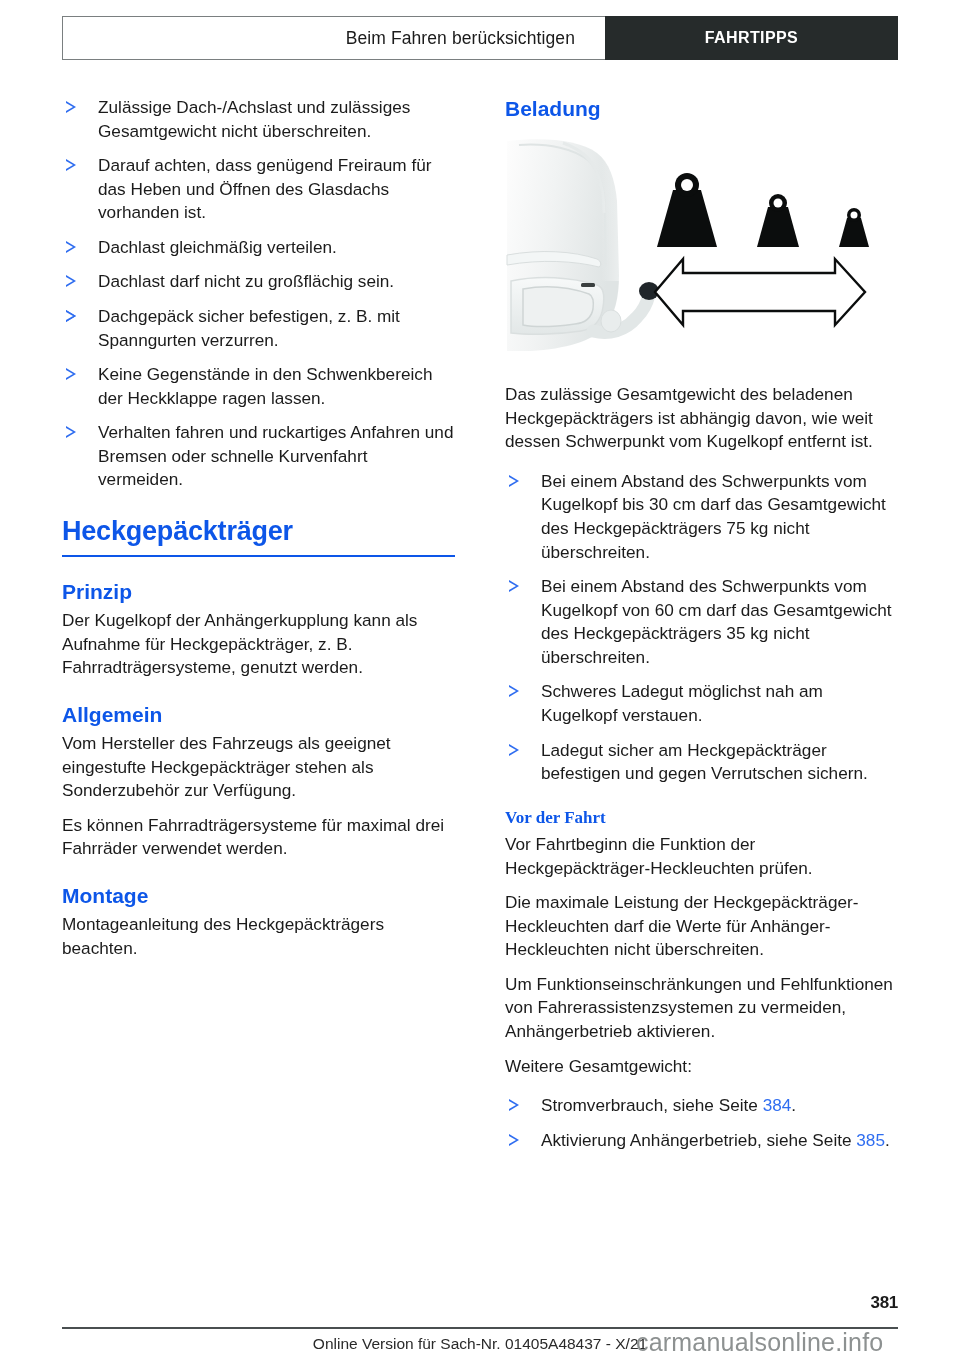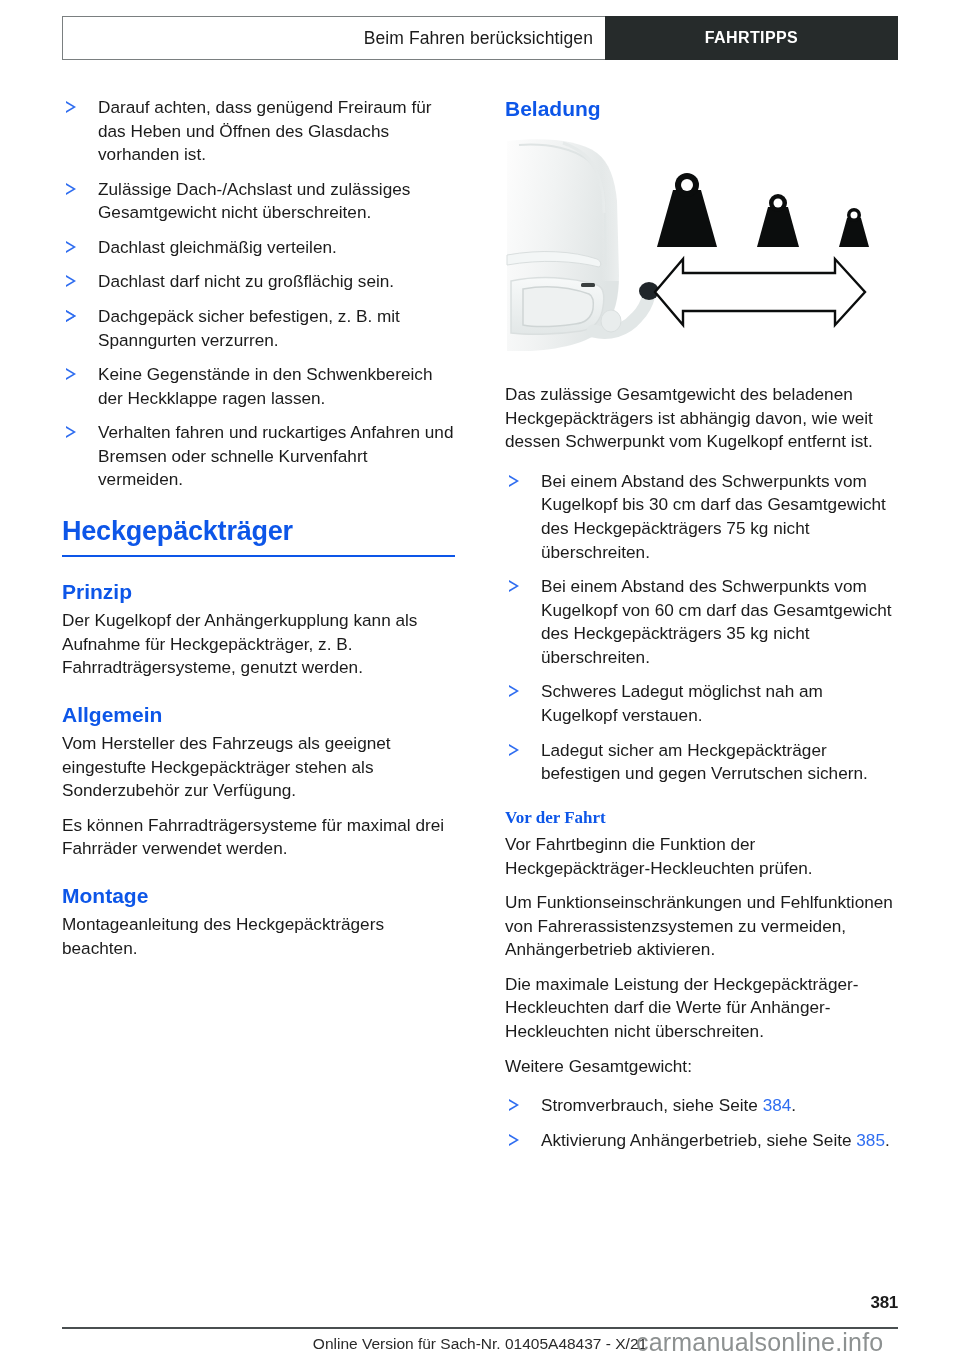--- a/index.html
+++ b/index.html
@@ -26,21 +26,21 @@
     display: flex;
     align-items: stretch;
   }
   .header-crumb {
     flex: 1 1 auto;
     border: 1px solid #7a7f80;
     border-right: none;
     display: flex;
     align-items: center;
     justify-content: flex-end;
-    padding-right: 12px;
+    padding-right: 30px;
     box-sizing: border-box;
     background: #ffffff;
   }
   .header-crumb span {
     font-size: 17.5px;
     color: #1b1b1b;
     letter-spacing: 0.1px;
   }
   .header-section {
     width: 293px;
@@ -195,22 +195,22 @@
   <div class="header-section">
     <span>FAHRTIPPS</span>
   </div>
 </div>
 
 <div class="columns">
 
   <div class="col">
 
     <ul class="bullets">
+      <li><span class="tri"></span><span>Zulässige Dach-/Achslast und zulässiges Gesamtgewicht nicht überschreiten.</span></li>
       <li><span class="tri"></span><span>Darauf achten, dass genügend Freiraum für das Heben und Öffnen des Glasdachs vorhanden ist.</span></li>
-      <li><span class="tri"></span><span>Zulässige Dach-/Achslast und zulässiges Gesamtgewicht nicht überschreiten.</span></li>
       <li><span class="tri"></span><span>Dachlast gleichmäßig verteilen.</span></li>
       <li><span class="tri"></span><span>Dachlast darf nicht zu großflächig sein.</span></li>
       <li><span class="tri"></span></li>
       <li><span class="tri"></span><span>Dachgepäck sicher befestigen, z. B. mit Spanngurten verzurren.</span></li>
       <li><span class="tri"></span><span>Keine Gegenstände in den Schwenkbereich der Heckklappe ragen lassen.</span></li>
       <li><span class="tri"></span><span>Verhalten fahren und ruckartiges Anfahren und Bremsen oder schnelle Kurvenfahrt vermeiden.</span></li>
     </ul>
 
     <h1 class="sect">Heckgepäckträger</h1>
 
@@ -299,22 +299,22 @@
 
     <ul class="bullets" style="margin-top:16px;">
       <li><span class="tri"></span><span>Bei einem Abstand des Schwerpunkts vom Kugelkopf bis 30 cm darf das Gesamtgewicht des Heckgepäckträgers 75 kg nicht überschreiten.</span></li>
       <li><span class="tri"></span><span>Bei einem Abstand des Schwerpunkts vom Kugelkopf von 60 cm darf das Gesamtgewicht des Heckgepäckträgers 35 kg nicht überschreiten.</span></li>
       <li><span class="tri"></span><span>Schweres Ladegut möglichst nah am Kugelkopf verstauen.</span></li>
       <li><span class="tri"></span><span>Ladegut sicher am Heckgepäckträger befestigen und gegen Verrutschen sichern.</span></li>
     </ul>
 
     <h2 class="sub big">Vor der Fahrt</h2>
     <p class="body">Vor Fahrtbeginn die Funktion der Heckgepäckträger-Heckleuchten prüfen.</p>
+    <p class="body">Die maximale Leistung der Heckgepäckträger-Heckleuchten darf die Werte für Anhänger-Heckleuchten nicht überschreiten.</p>
     <p class="body">Um Funktionseinschränkungen und Fehlfunktionen von Fahrerassistenzsystemen zu vermeiden, Anhängerbetrieb aktivieren.</p>
-    <p class="body">Die maximale Leistung der Heckgepäckträger-Heckleuchten darf die Werte für Anhänger-Heckleuchten nicht überschreiten.</p>
     <p class="body">Weitere Gesamtgewicht:</p>
 
     <ul class="bullets" style="margin-top:16px;">
       <li>
         <span class="tri"></span><span>Stromverbrauch, siehe Seite </span><a class="pref" href="#" style="text-decoration:none;">384</a><span>.</span>
       </li>
       <li>
         <span class="tri"></span><span>Aktivierung Anhängerbetrieb, siehe Seite </span><a class="pref" href="#" style="text-decoration:none;">385</a><span>.</span>
       </li>
     </ul>

